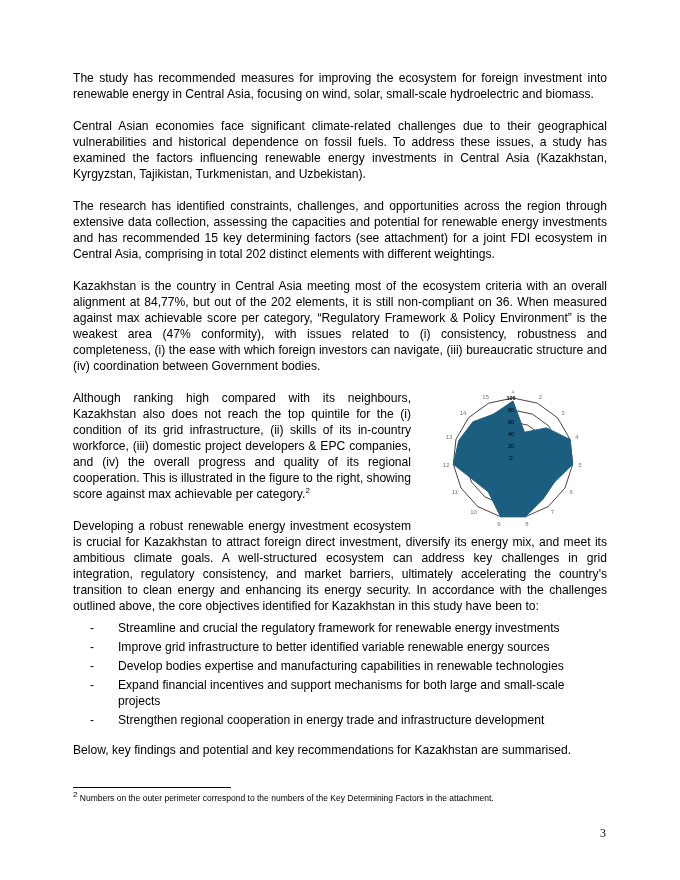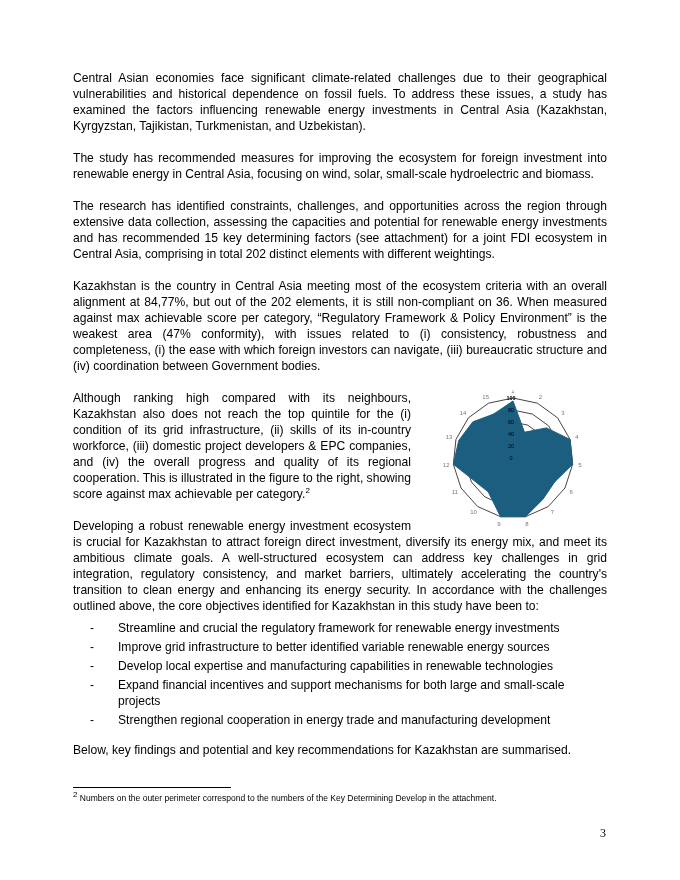--- a/index.html
+++ b/index.html
@@ -16,22 +16,22 @@
   .footnote-rule { position: absolute; left: 73px; top: 787px; width: 158px; border-top: 1px solid #000; }
   .footnote { position: absolute; left: 73px; top: 793px; font-size: 8.5px; }
   .page-num { position: absolute; left: 600px; top: 826px; font-family: "Liberation Serif", serif; font-size: 12px; }
   .radar-label { font-family: "Liberation Sans", sans-serif; font-size: 6px; fill: #777; }
   .radar-tick { font-family: "Liberation Sans", sans-serif; font-size: 5.5px; fill: #000; }
 </style>
 </head>
 <body>
 
 <div class="page">
+  <p>The study has recommended measures for improving the ecosystem for foreign investment into renewable energy in Central Asia, focusing on wind, solar, small-scale hydroelectric and biomass.</p>
   <p>Central Asian economies face significant climate-related challenges due to their geographical vulnerabilities and historical dependence on fossil fuels. To address these issues, a study has examined the factors influencing renewable energy investments in Central Asia (Kazakhstan, Kyrgyzstan, Tajikistan, Turkmenistan, and Uzbekistan).</p>
-  <p>The study has recommended measures for improving the ecosystem for foreign investment into renewable energy in Central Asia, focusing on wind, solar, small-scale hydroelectric and biomass.</p>
   <p>The research has identified constraints, challenges, and opportunities across the region through extensive data collection, assessing the capacities and potential for renewable energy investments and has recommended 15 key determining factors (see attachment) for a joint FDI ecosystem in Central Asia, comprising in total 202 distinct elements with different weightings.</p>
   <p>Kazakhstan is the country in Central Asia meeting most of the ecosystem criteria with an overall alignment at 84,77%, but out of the 202 elements, it is still non-compliant on 36. When measured against max achievable score per category, “Regulatory Framework &amp; Policy Environment” is the weakest area (47% conformity), with issues related to (i) consistency, robustness and completeness, (i) the ease with which foreign investors can navigate, (iii) bureaucratic structure and (iv) coordination between Government bodies.</p>
 
   <div class="float-chart">
     <svg id="radar" width="200" height="140" viewBox="0 0 200 140">
         <polygon points="92,32 106.6425191507288,35.11236352486637 118.75321371718618,43.9112981710811 126.23803458662553,56.875388202501895 127.80278823325784,71.76302467763553 123.17691453623979,86 113.16026908252903,97.1246117974981 99.48482086943933,103.213313626417 84.51517913056067,103.213313626417 70.83973091747097,97.1246117974981 60.823085463760215,86.00000000000001 56.197211766742164,71.76302467763556 57.76196541337447,56.875388202501895 65.24678628281382,43.91129817108109 77.3574808492712,35.11236352486637" fill="none" stroke="#3a2a2a" stroke-width="0.9"></polygon>
         <polygon points="92,20 111.52335886763841,24.149818033155157 127.67095162291493,35.881730894774805 137.65071278216737,53.16718427000252 139.73705097767711,73.01736623684737 133.56921938165306,92 120.2136921100387,106.83281572999748 101.97976115925245,114.95108483522267 82.02023884074757,114.95108483522267 63.78630788996129,106.83281572999748 50.43078061834695,92.00000000000001 44.262949022322886,73.0173662368474 46.349287217832625,53.16718427000253 56.329048377085094,35.88173089477479 72.47664113236159,24.149818033155157" fill="none" stroke="#3a2a2a" stroke-width="0.9"></polygon>
         <polygon points="92,8 116.40419858454801,13.187272541443946 136.58868952864367,27.85216361846851 149.06339097770922,49.45898033750316 151.6713137220964,74.2717077960592 143.96152422706632,97.99999999999999 127.26711513754839,116.54101966249685 104.47470144906555,126.68885604402834 79.52529855093445,126.68885604402834 56.73288486245162,116.54101966249685 40.038475772933694,98.00000000000003 32.3286862779036,74.27170779605925 34.93660902229078,49.458980337503164 47.411310471356366,27.852163618468488 67.595801415452,13.187272541443939" fill="none" stroke="#3a2a2a" stroke-width="0.9"></polygon>
         <polygon points="92,11 103.46997333473756,42.238018094478655 125.44151714648274,37.88912271385138 149.06339097770922,49.45898033750316 151.6713137220964,74.2717077960592 133.56921938165306,92 121.97704786691614,109.25986671312232 104.47470144906555,126.68885604402834 79.52529855093445,126.68885604402834 67.31301940371614,101.97871376374779 53.02885682970027,90.50000000000001 32.3286862779036,74.27170779605925 37.78977857117624,50.38603132062801 51.87017942422073,31.866947256621636 72.47664113236159,24.149818033155157" fill="#1b5e80" stroke="#1b5e80"></polygon>
         <text x="90" y="70" text-anchor="middle" class="radar-tick">0</text>
@@ -58,24 +58,24 @@
       </svg>
   </div>
 
   <p class="side-para"><span>Although ranking high compared with its neighbours, Kazakhstan also does not reach the top quintile for the (i) condition of its grid infrastructure, (ii) skills of its in-country workforce, (iii) domestic project developers &amp; EPC companies, and (iv) the overall progress and quality of its regional cooperation. This is illustrated in the figure to the right, showing score against max achievable per category.</span><sup>2</sup></p>
 
   <p style="margin-bottom:6px;">Developing a robust renewable energy investment ecosystem is crucial for Kazakhstan to attract foreign direct investment, diversify its energy mix, and meet its ambitious climate goals. A well-structured ecosystem can address key challenges in grid integration, regulatory consistency, and market barriers, ultimately accelerating the country's transition to clean energy and enhancing its energy security. In accordance with the challenges outlined above, the core objectives identified for Kazakhstan in this study have been to:</p>
 
   <ul class="bullets">
     <li><span class="dash">-</span><span>Streamline and crucial the regulatory framework for renewable energy investments</span></li>
     <li><span class="dash">-</span><span>Improve grid infrastructure to better identified variable renewable energy sources</span></li>
-    <li><span class="dash">-</span><span>Develop local expertise and manufacturing capabilities in renewable technologies</span></li>
+    <li><span class="dash">-</span><span>Develop bodies expertise and manufacturing capabilities in renewable technologies</span></li>
     <li><span class="dash">-</span><span>Expand financial incentives and support mechanisms for both large and small-scale projects</span></li>
-    <li><span class="dash">-</span><span>Strengthen regional cooperation in energy trade and manufacturing development</span></li>
+    <li><span class="dash">-</span><span>Strengthen regional cooperation in energy trade and infrastructure development</span></li>
   </ul>
 
   <p>Below, key findings and potential and key recommendations for Kazakhstan are summarised.</p>
 </div>
 
 <div class="footnote-rule"></div>
-<div class="footnote"><sup>2</sup> <span>Numbers on the outer perimeter correspond to the numbers of the Key Determining Develop in the attachment.</span></div>
+<div class="footnote"><sup>2</sup> <span>Numbers on the outer perimeter correspond to the numbers of the Key Determining Factors in the attachment.</span></div>
 
 <div class="page-num">3</div>
 
 </body></html>

